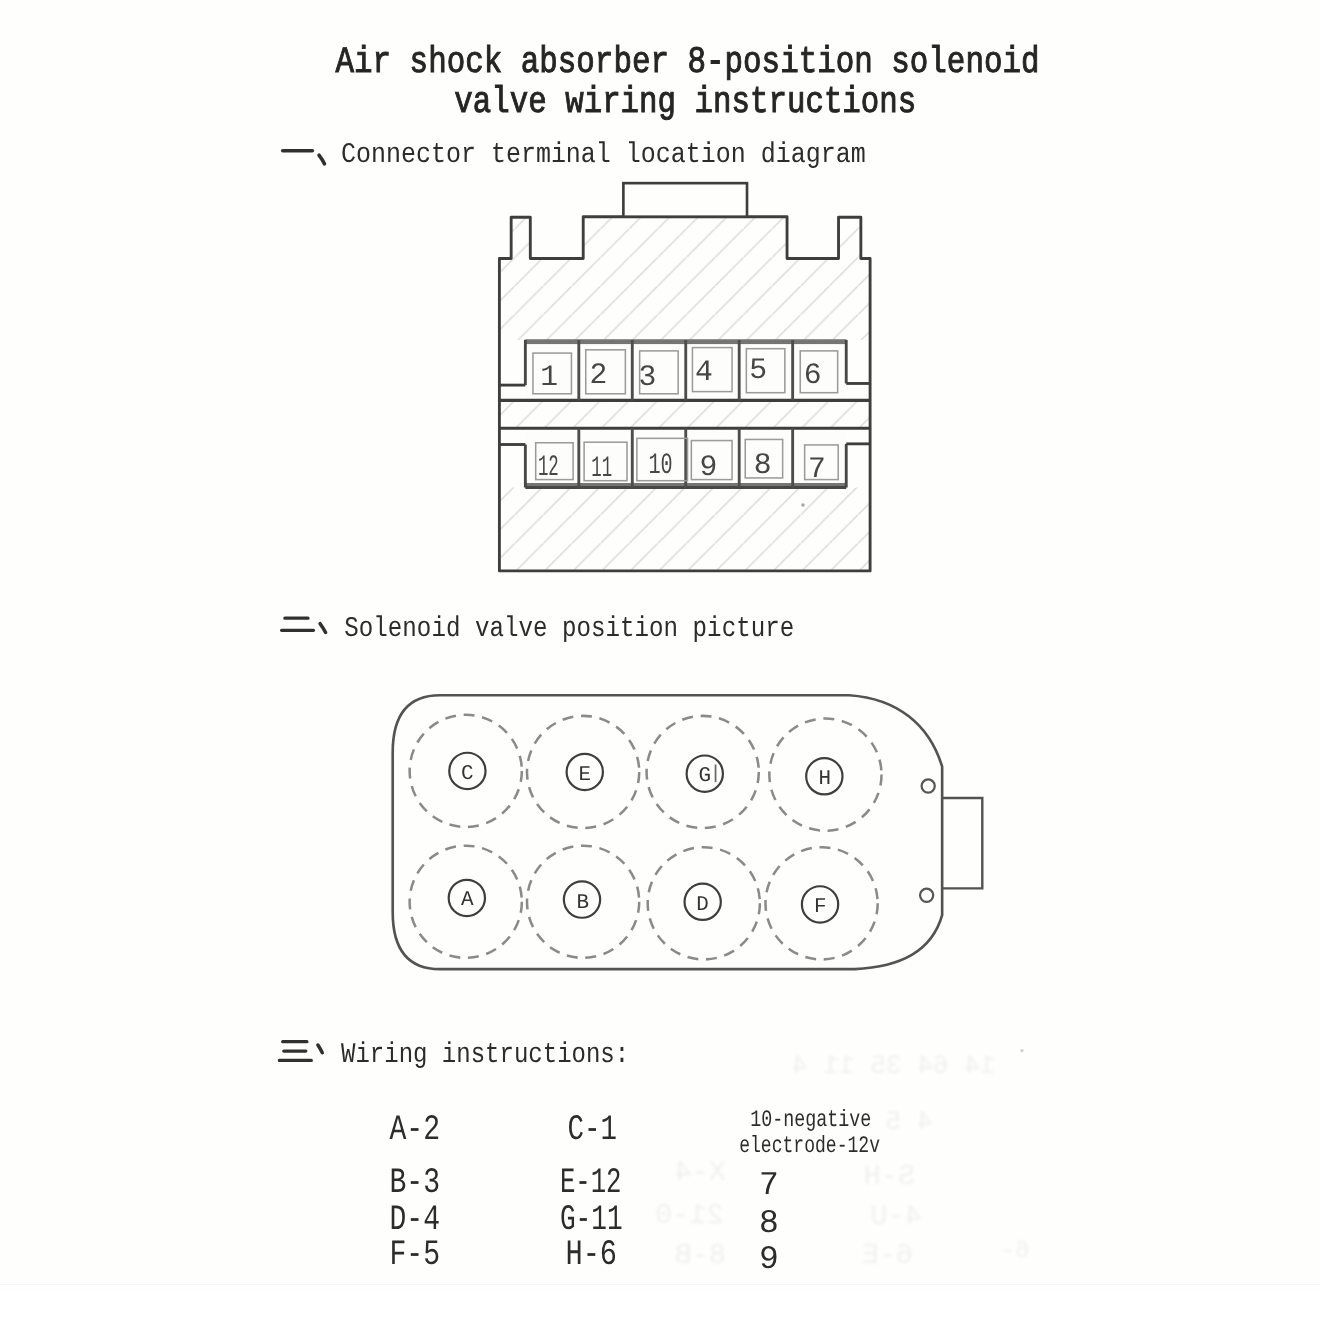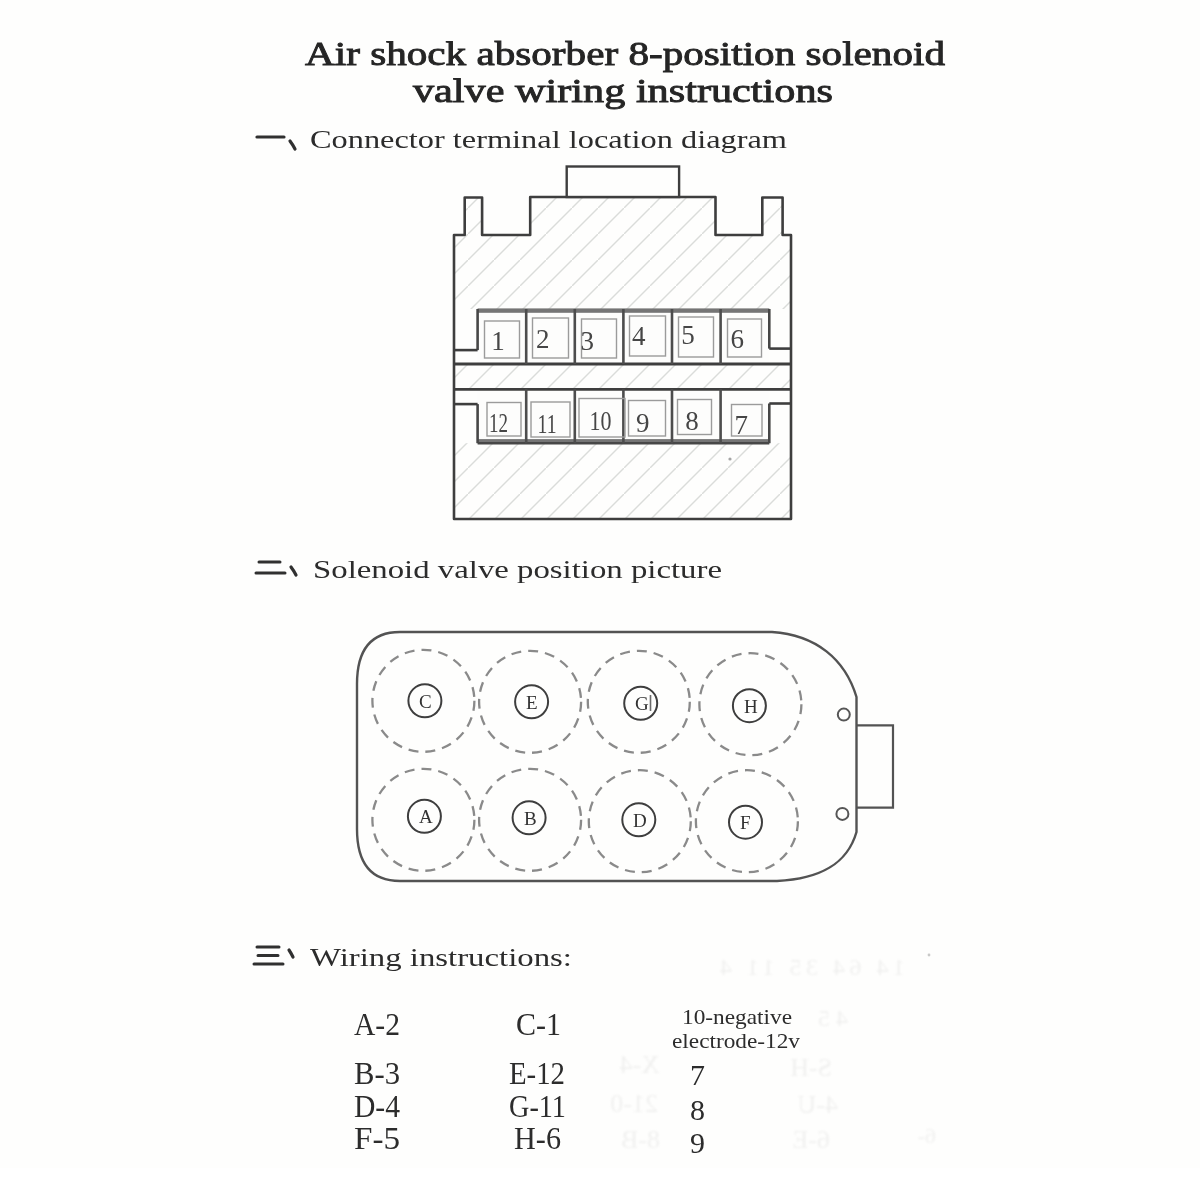--- a/index.html
+++ b/index.html
@@ -1,17 +1,17 @@
 <!DOCTYPE html>
 <html><head>
 <meta charset="utf-8">
 <style>
   html,body{margin:0;padding:0;background:#ffffff;}
   #page{width:1200px;height:1168px;position:relative;background:#c4b5fd;
-        font-family:Liberation Serif, serif;}
+        font-family:Liberation Mono, monospace;}
   svg{position:absolute;left:0;top:0;}
 </style>
 </head>
 <body>
 <div id="page">
 <svg width="1200" height="1200" viewBox="0 0 1200 1200">
   <defs>
     <pattern id="hatch" width="26" height="26" patternUnits="userSpaceOnUse">
       <path d="M-2,28 L28,-2" stroke="#dadcda" stroke-width="1.4" fill="none"></path>
     </pattern>

